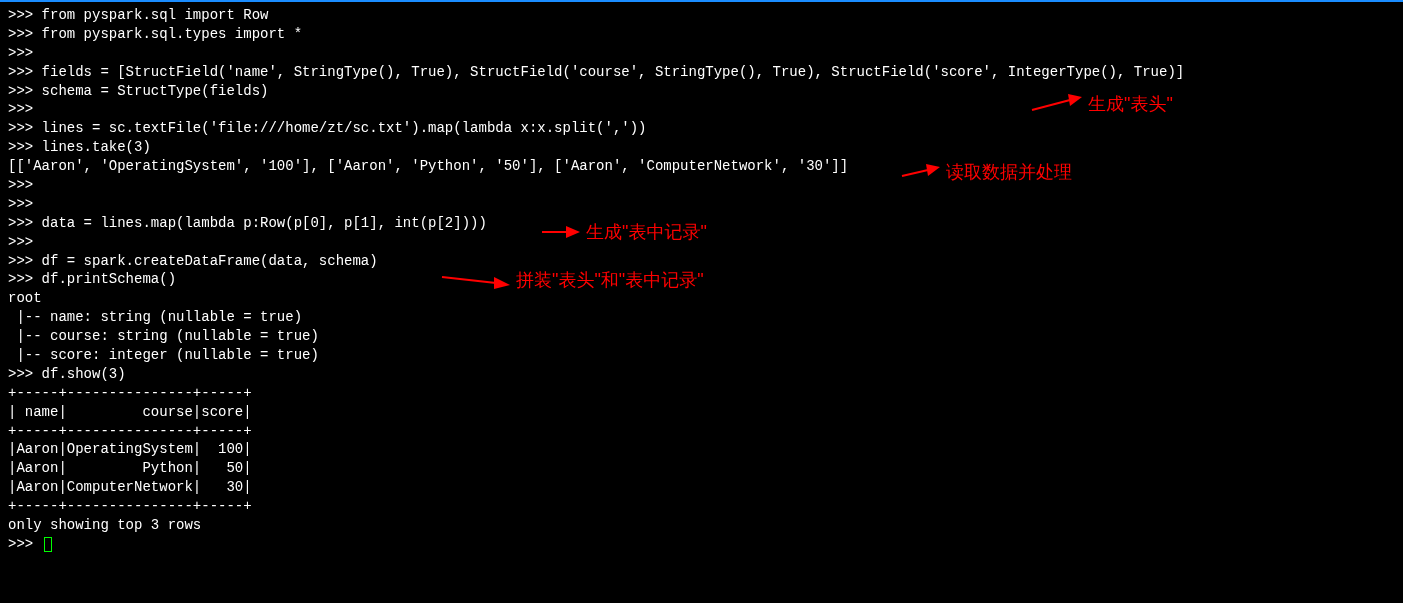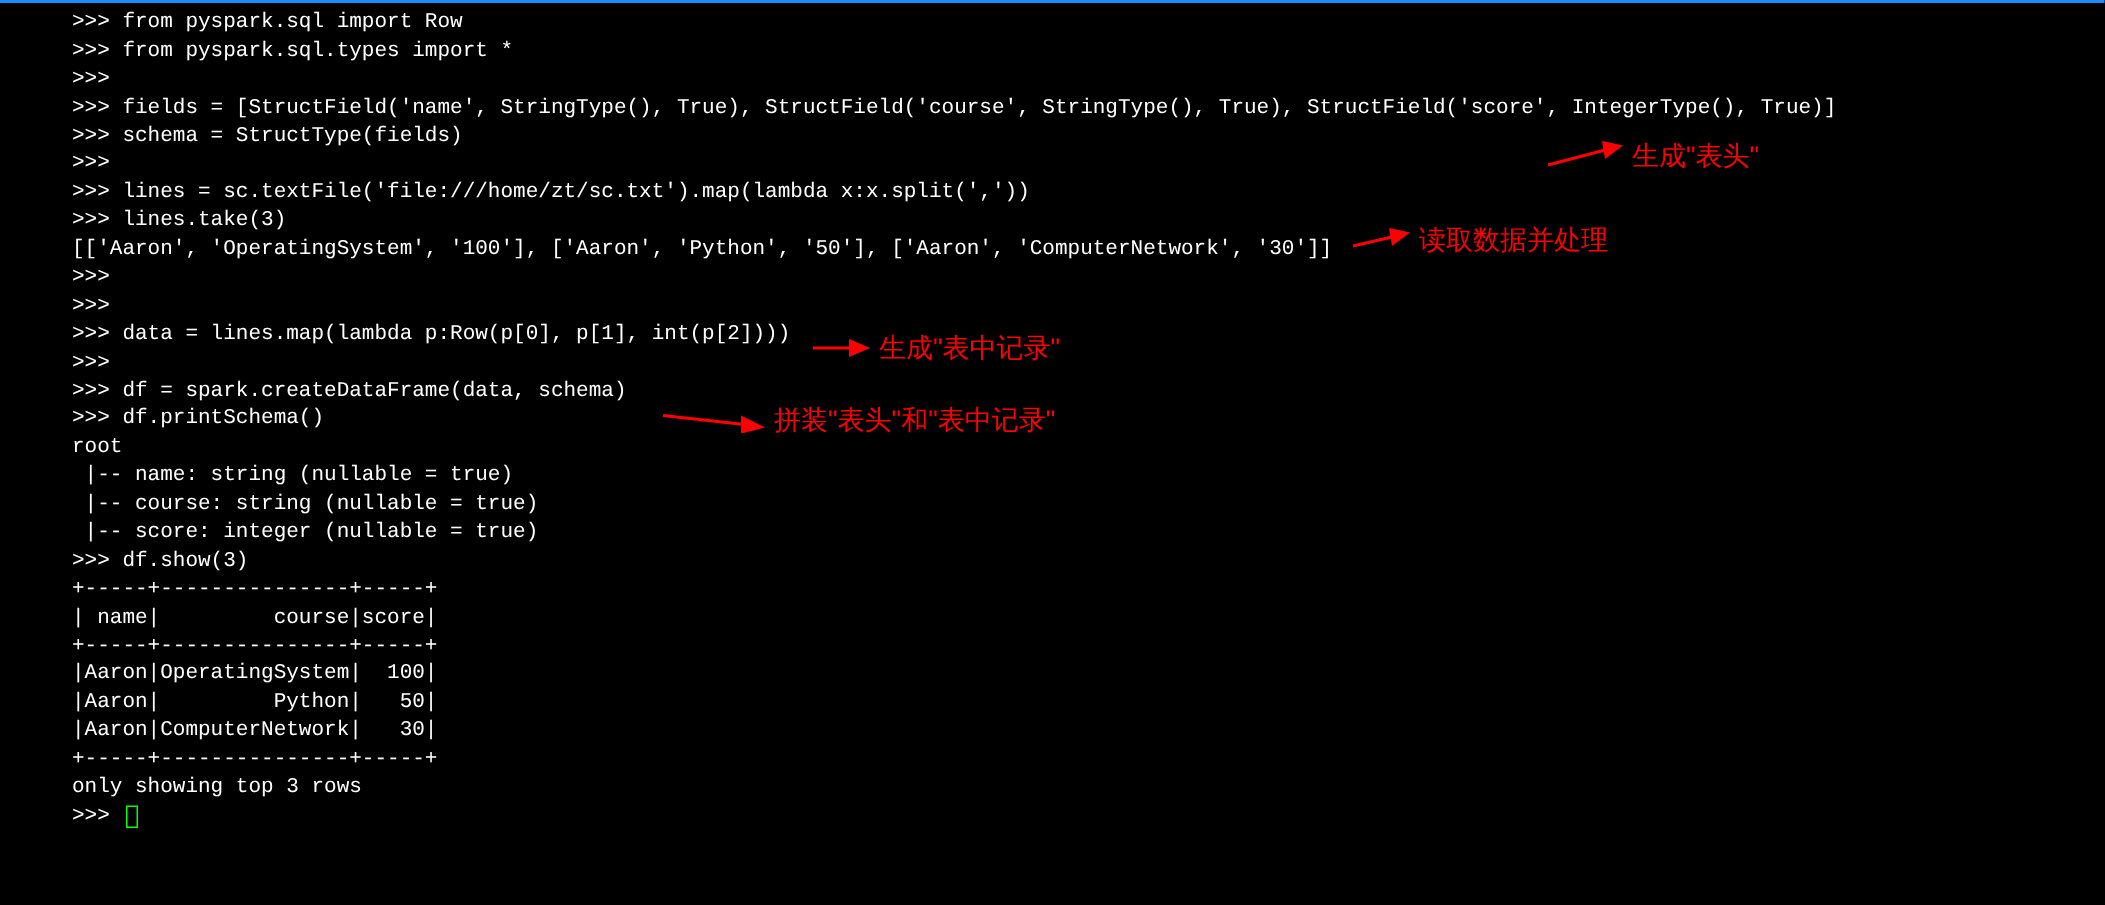--- a/index.html
+++ b/index.html
@@ -14,21 +14,21 @@
     position: relative;
     border-top: 2px solid #1a8cff;
     padding: 4px 8px;
     overflow: hidden;
   }
   .terminal {
     white-space: pre;
     position: relative;
     z-index: 1;
   }
-  .line { white-space: pre; margin-left: 40px; }
+  .line { white-space: pre; }
   .cursor {
     display: inline-block;
     width: 8px;
     height: 15px;
     border: 1px solid #00ff00;
     vertical-align: text-bottom;
     margin-left: 2px;
   }
   .annotation {
     position: absolute;
@@ -39,21 +39,21 @@
     align-items: center;
     z-index: 5;
     pointer-events: none;
   }
   .arrow {
     display: inline-block;
     margin-right: 6px;
   }
   .arrow svg { display: block; }
   #ann1 { top: 90px; left: 1030px; }
-  #ann2 { top: 146px; left: 900px; justify-content: flex-end; }
+  #ann2 { top: 158px; left: 900px; justify-content: flex-end; }
   #ann3 { top: 218px; left: 540px; }
   #ann4 { top: 266px; left: 440px; }
 </style>
 </head>
 <body>
 
 <div class="terminal" id="term"><div class="line">&gt;&gt;&gt; from pyspark.sql import Row</div><div class="line">&gt;&gt;&gt; from pyspark.sql.types import *</div><div class="line">&gt;&gt;&gt; </div><div class="line">&gt;&gt;&gt; fields = [StructField('name', StringType(), True), StructField('course', StringType(), True), StructField('score', IntegerType(), True)]</div><div class="line">&gt;&gt;&gt; schema = StructType(fields)</div><div class="line">&gt;&gt;&gt; </div><div class="line">&gt;&gt;&gt; lines = sc.textFile('file:///home/zt/sc.txt').map(lambda x:x.split(','))</div><div class="line">&gt;&gt;&gt; lines.take(3)</div><div class="line">[['Aaron', 'OperatingSystem', '100'], ['Aaron', 'Python', '50'], ['Aaron', 'ComputerNetwork', '30']]</div><div class="line">&gt;&gt;&gt; </div><div class="line">&gt;&gt;&gt; </div><div class="line">&gt;&gt;&gt; data = lines.map(lambda p:Row(p[0], p[1], int(p[2])))</div><div class="line">&gt;&gt;&gt; </div><div class="line">&gt;&gt;&gt; df = spark.createDataFrame(data, schema)</div><div class="line">&gt;&gt;&gt; df.printSchema()</div><div class="line">root</div><div class="line"> |-- name: string (nullable = true)</div><div class="line"> |-- course: string (nullable = true)</div><div class="line"> |-- score: integer (nullable = true)</div><div class="line"></div><div class="line">&gt;&gt;&gt; df.show(3)</div><div class="line">+-----+---------------+-----+</div><div class="line">| name|         course|score|</div><div class="line">+-----+---------------+-----+</div><div class="line">|Aaron|OperatingSystem|  100|</div><div class="line">|Aaron|         Python|   50|</div><div class="line">|Aaron|ComputerNetwork|   30|</div><div class="line">+-----+---------------+-----+</div><div class="line">only showing top 3 rows</div><div class="line"></div><div class="line">&gt;&gt;&gt; <span class="cursor"></span></div></div>
 
 <div class="annotation" id="ann1">
   <span class="arrow">

